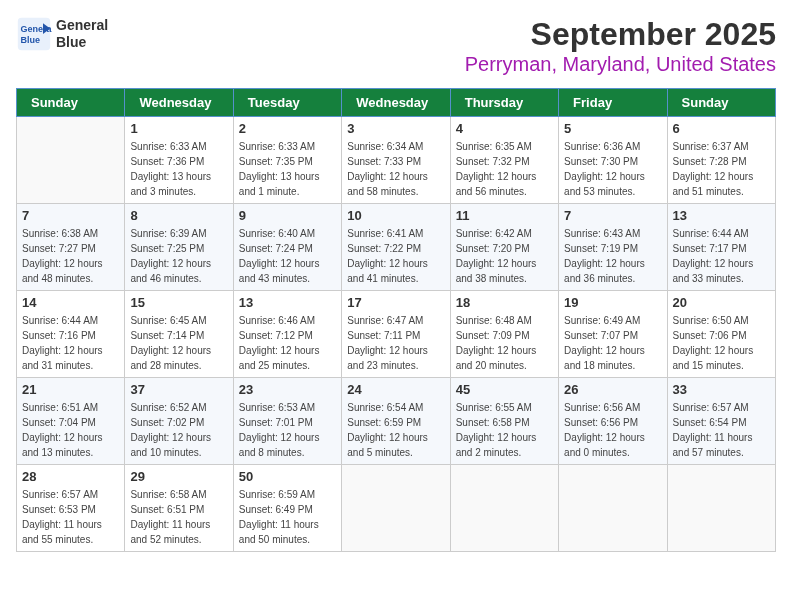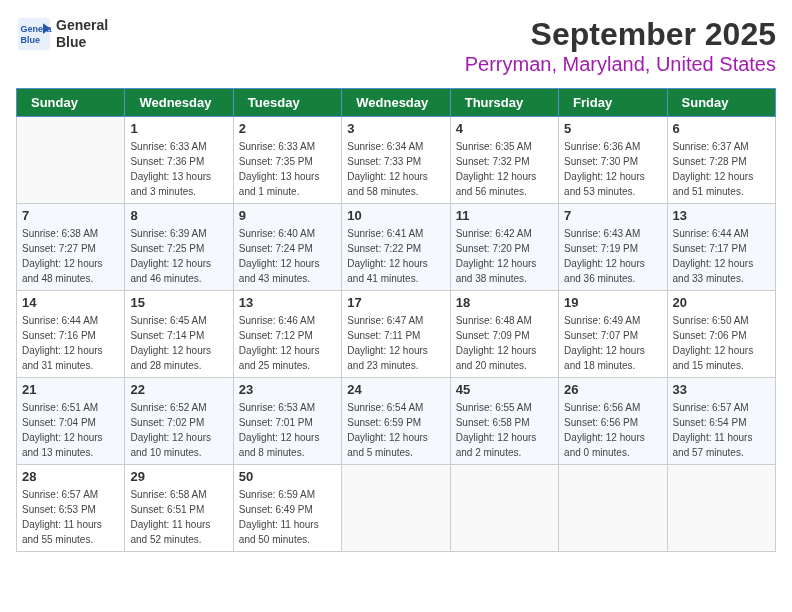--- a/index.html
+++ b/index.html
@@ -213,21 +213,21 @@
           <span class="day-num">20</span>
           <div class="day-info">Sunrise: 6:50 AM<br>Sunset: 7:06 PM<br>Daylight: 12 hours and 15 minutes.</div>
         </td>
       </tr>
       <tr>
         <td>
           <span class="day-num">21</span>
           <div class="day-info">Sunrise: 6:51 AM<br>Sunset: 7:04 PM<br>Daylight: 12 hours and 13 minutes.</div>
         </td>
         <td>
-          <span class="day-num">22</span>
+          <span class="day-num">37</span>
           <div class="day-info">Sunrise: 6:52 AM<br>Sunset: 7:02 PM<br>Daylight: 12 hours and 10 minutes.</div>
         </td>
         <td>
           <span class="day-num">23</span>
           <div class="day-info">Sunrise: 6:53 AM<br>Sunset: 7:01 PM<br>Daylight: 12 hours and 8 minutes.</div>
         </td>
         <td>
           <span class="day-num">24</span>
           <div class="day-info">Sunrise: 6:54 AM<br>Sunset: 6:59 PM<br>Daylight: 12 hours and 5 minutes.</div>
         </td>

